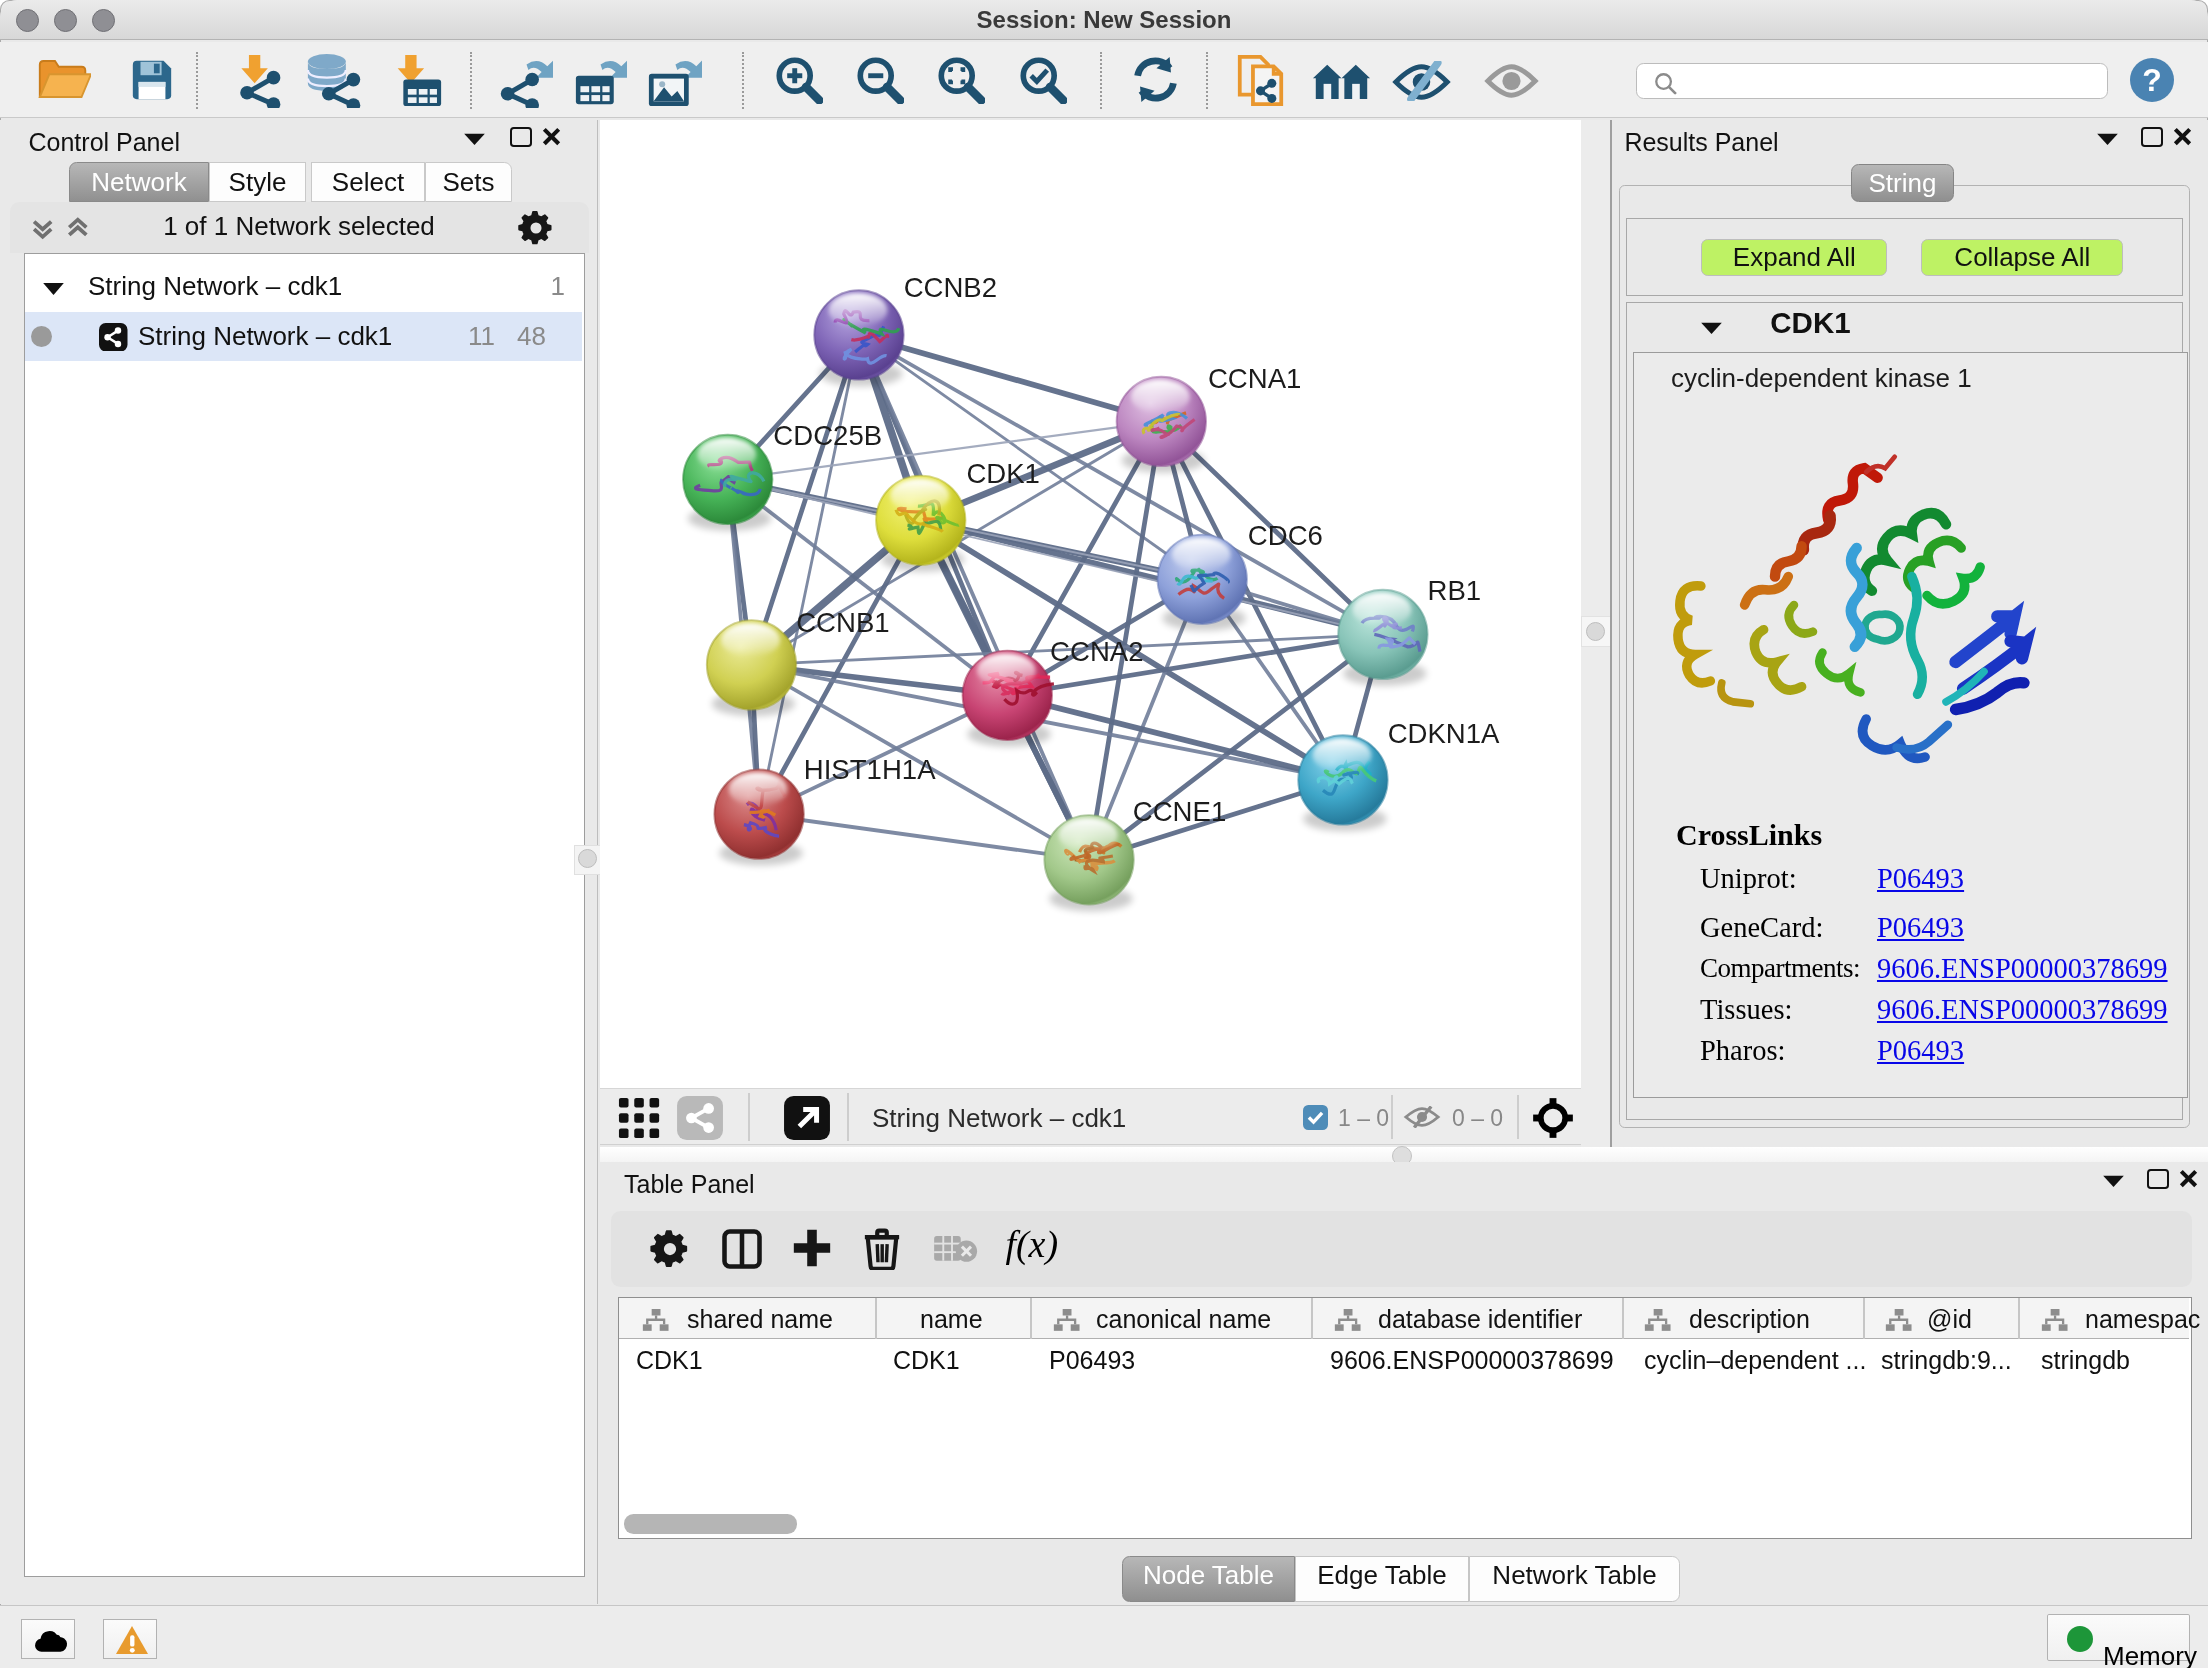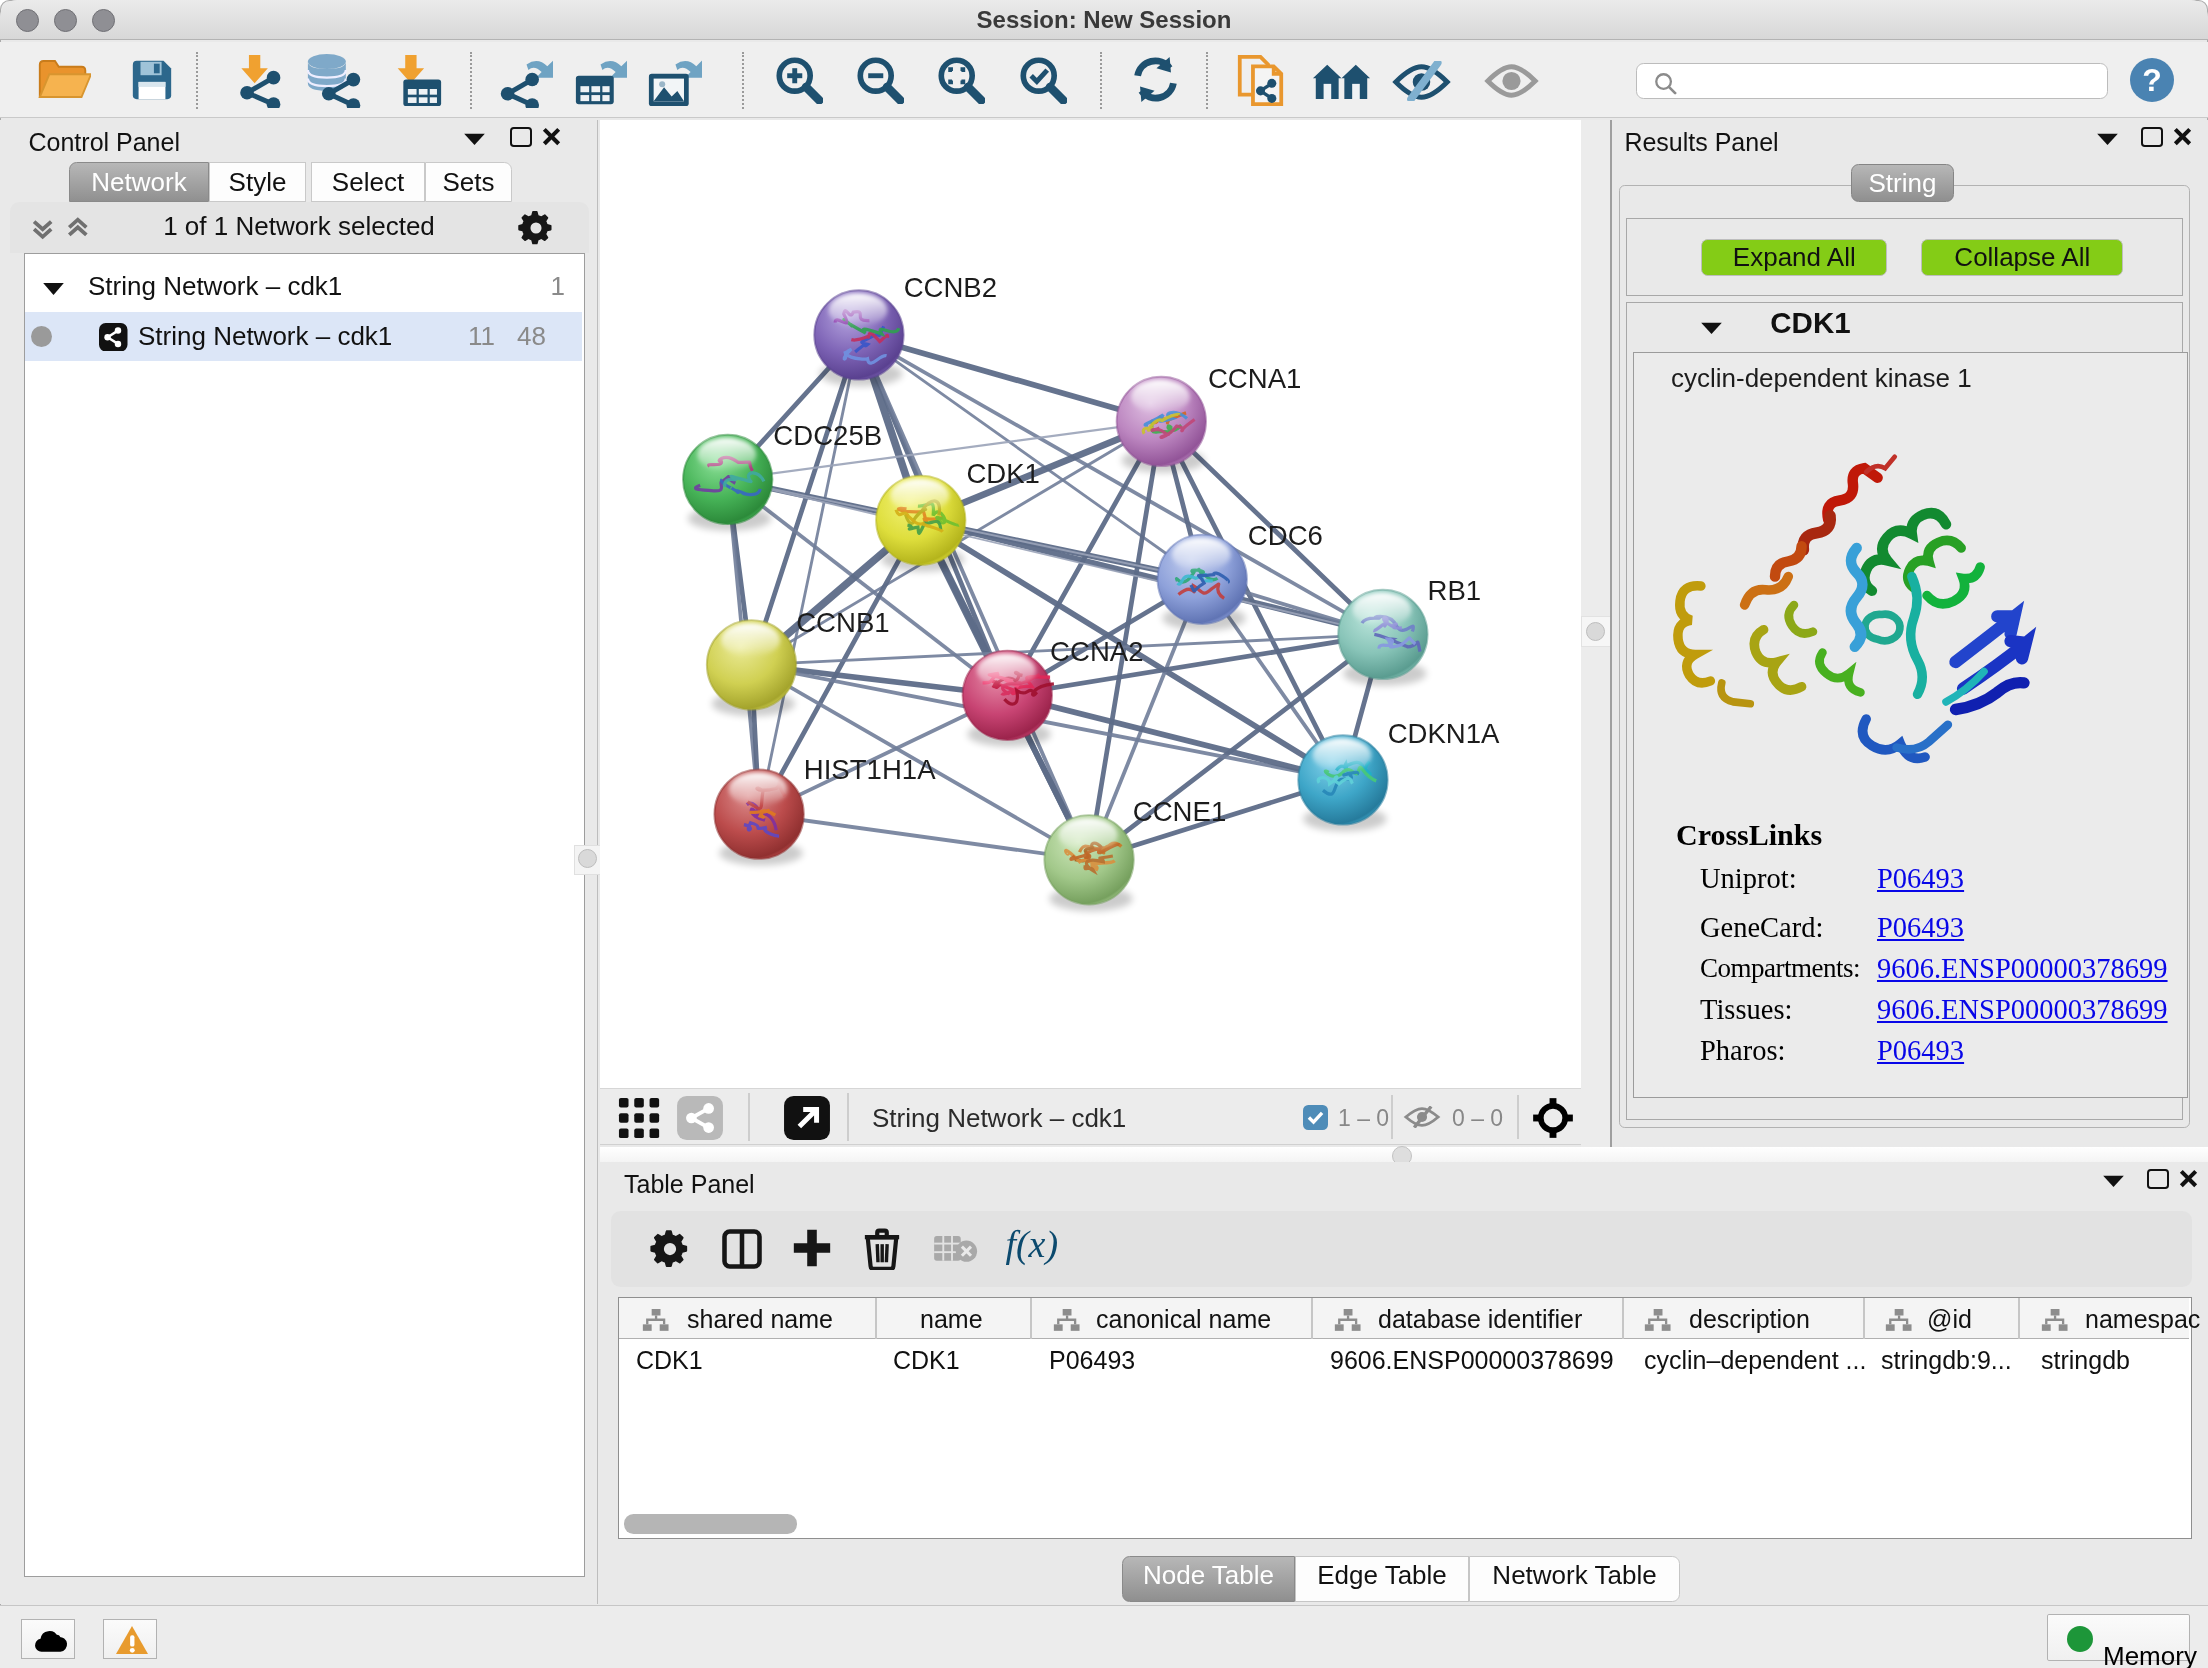--- a/index.html
+++ b/index.html
@@ -29,21 +29,21 @@
   .tabsel{background:linear-gradient(#b7b7b7,#909090);color:#fff;border:1px solid #8a8a8a;}
   .listbox{left:24px;top:133px;width:561px;height:1324px;background:#fff;border:1.9px solid #9d9d9d;}
   .row2{background:#dce6f7;}
   
   .canvas{left:600px;top:120px;width:981px;height:968px;background:#fff;}
   .netbar{left:600px;top:1088px;width:981px;height:57px;background:#ececec;border-top:1.9px solid #d6d6d6;border-bottom:1.9px solid #d0d0d0;}
   .hsplit{left:600px;top:1147px;width:1608px;height:15px;background:linear-gradient(#ffffff,#f4f4f4);}
   
   .rpanel{left:1612px;top:120px;width:596px;height:1027px;background:#e9e9e9;}
   .rbox{background:#e9e9e9;border:1px solid #a8a8a8;}
-  .btn{background:#84cc16;border:1px solid #bdbdbd;border-radius:6.7px;font-size:26px;color:#111;
+  .btn{background:#bef264;border:1px solid #bdbdbd;border-radius:6.7px;font-size:26px;color:#111;
        text-align:center;}
   
   .tpanel{left:600px;top:1162px;width:1608px;height:443px;background:#e9e9e9;}
   .ttoolbar{left:11.4px;top:49px;width:1581px;height:76px;background:#e2e2e2;border-radius:9.5px;}
   .tableframe{left:18px;top:135px;width:1574px;height:242px;background:#fff;border:1.9px solid #8f8f8f;}
   .th{font-size:25px;color:#111;}
   .btab{top:394px;height:46px;font-size:26px;line-height:36px;text-align:center;background:#fdfdfd;
         border:1px solid #c6c6c6;color:#111;}
   
   .statusbar{left:0;top:1605px;width:2208px;height:63px;background:#ececec;border-top:1.9px solid #c6c6c6;}
@@ -734,21 +734,21 @@
           </g>
         <g stroke="#e2e2e2" stroke-width="1">
             <line x1="0" y1="4" x2="14" y2="4"></line>
             <line x1="0" y1="8.5" x2="14" y2="8.5"></line>
             <line x1="4.8" y1="0" x2="4.8" y2="13"></line>
             <line x1="9.4" y1="0" x2="9.4" y2="13"></line>
           </g>
         <circle cx="17" cy="8" r="5.6" fill="#a9a9a9"></circle>
         <path d="M14.6 5.6 L19.4 10.4 M19.4 5.6 L14.6 10.4" stroke="#e9e9e9" stroke-width="1.6"></path>
       </svg>
-      <div class="abs serif" style="left:394px;top:11.4px;font-size:38px;font-style:italic;color:#0c4a6e;">f(x)</div>
+      <div class="abs serif" style="left:394px;top:11.4px;font-size:38px;font-style:italic;color:#000000;">f(x)</div>
     </div>
     <div class="abs tableframe">
       <div class="abs" style="left:0;top:0;width:1570px;height:41px;background:#f4f4f4;border-bottom:1.9px solid #b0b0b0;"></div>
 
       <div class="abs" style="left:256px;top:0;width:1.9px;height:41px;background:#c6c6c6;"></div>
       <div class="abs" style="left:411px;top:0;width:1.9px;height:41px;background:#c6c6c6;"></div>
       <div class="abs" style="left:692px;top:0;width:1.9px;height:41px;background:#c6c6c6;"></div>
       <div class="abs" style="left:1003px;top:0;width:1.9px;height:41px;background:#c6c6c6;"></div>
       <div class="abs" style="left:1244px;top:0;width:1.9px;height:41px;background:#c6c6c6;"></div>
       <div class="abs" style="left:1399px;top:0;width:1.9px;height:41px;background:#c6c6c6;"></div>

